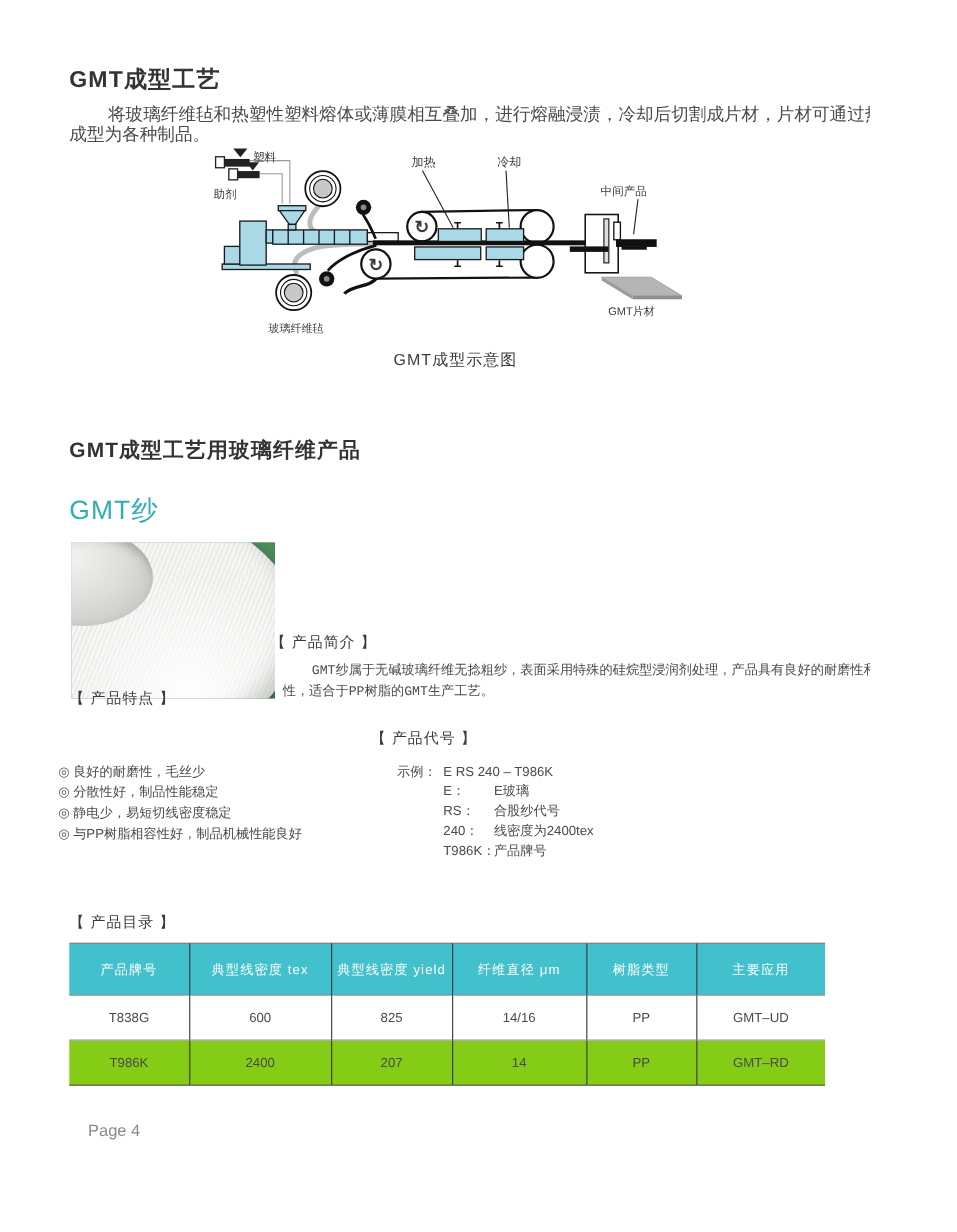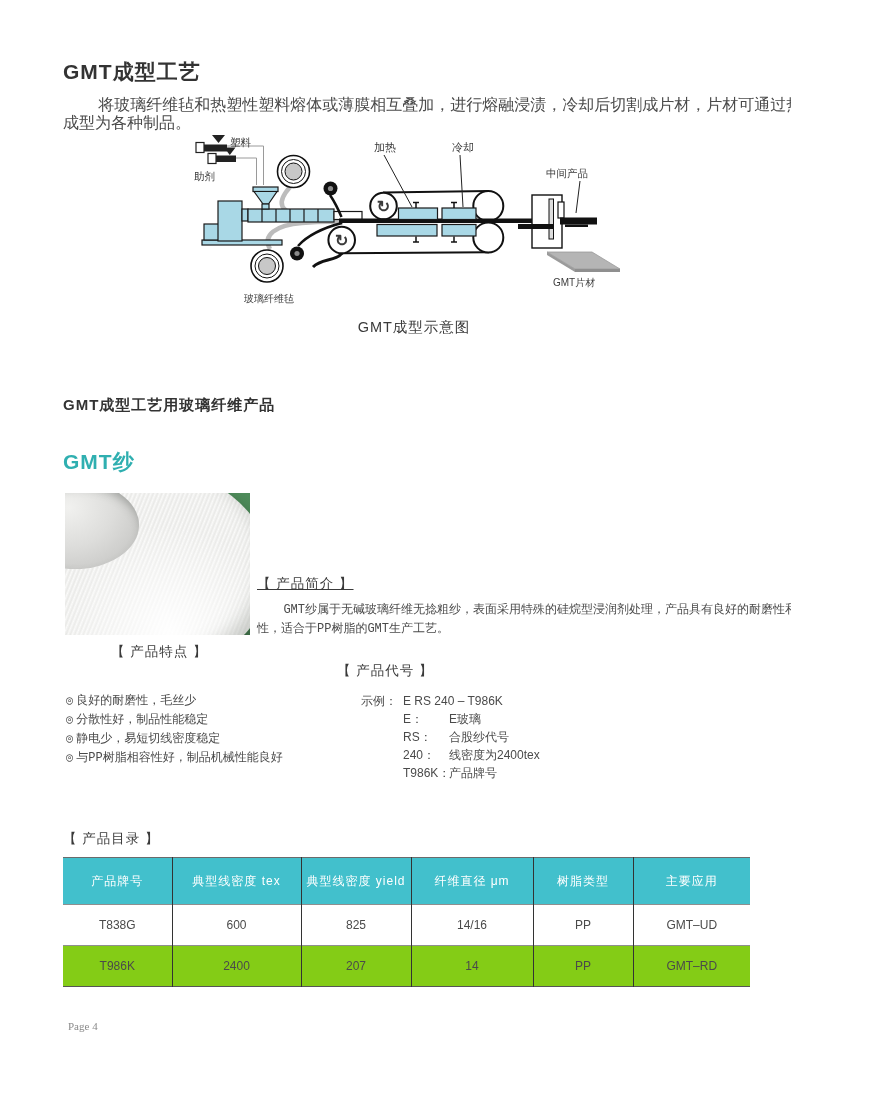--- a/index.html
+++ b/index.html
@@ -5,60 +5,60 @@
   * { margin:0; padding:0; box-sizing:border-box; }
   html,body { background:#ffffff; }
   body { font-family:"Liberation Sans", sans-serif; color:#3a3a3a; }
   .page { position:relative; width:791px; height:1120px; background:#fff; overflow:hidden; }
 
   .h1 { position:absolute; left:63px; top:58px; font-size:21px; font-weight:bold; color:#333; letter-spacing:1px; }
   .lead { position:absolute; left:63px; top:96px; width:760px; font-size:16px; line-height:18px; color:#4a4a4a; text-indent:2.2em; }
 
   .diagram { position:absolute; left:150px; top:125px; width:500px; height:220px; }
 
-  .h2 { position:absolute; left:63px; top:396px; font-size:15px; font-weight:bold; color:#333; letter-spacing:1px; }
-  .h3 { position:absolute; left:63px; top:448px; font-size:21px; font-weight:bold; letter-spacing:1px; }
+  .h2 { position:absolute; left:63px; top:396px; font-size:19px; font-weight:bold; color:#333; letter-spacing:1px; }
+  .h3 { position:absolute; left:63px; top:448px; font-size:24px; font-weight:normal; letter-spacing:1px; }
 
   .photo { position:absolute; left:65px; top:493px; width:185px; height:142px; overflow:hidden;
            background:linear-gradient(135deg,#558f60 0%,#4e8b5a 55%,#477f52 100%); }
   .coil { position:absolute; left:-62px; top:-28px; width:268px; height:212px; border-radius:50%;
           background:
             radial-gradient(ellipse at 62% 78%, rgba(255,255,255,.95) 0%, rgba(255,255,255,0) 45%),
             repeating-linear-gradient(112deg, #f7f7f6 0px, #e9e9e7 2px, #fbfbfa 4px),
             #f2f2f0;
           box-shadow: inset -6px -10px 18px rgba(120,125,118,.35), 4px 6px 10px rgba(30,50,35,.35); }
   .coil-hole { position:absolute; left:8px; top:16px; width:128px; height:88px; border-radius:50%;
           background: radial-gradient(ellipse at 45% 30%, #f1f1ef 0%, #dddddb 45%, #bdbdbb 100%);
           box-shadow: inset 3px 6px 10px rgba(90,95,90,.45); }
 
   .bracket-h { font-size:13.5px; color:#3a3a3a; letter-spacing:1px; }
-  .intro-h { position:absolute; left:257px; top:575px;text-decoration:underline; }
+  .intro-h { position:absolute; left:246px; top:575px; }
   .intro-t { position:absolute; left:257px; top:601px; width:578px; font-size:12px; line-height:19px; color:#4a4a4a; text-indent:2.2em;font-family:Liberation Mono, monospace; }
 
-  .feat-h { position:absolute; left:63px; top:643px;margin-left:48px; }
-  .feat-list { position:absolute; left:66px; top:692px; list-style:none; font-size:12px; line-height:19px; color:#4a4a4a;font-family:Liberation Mono, monospace; }
+  .feat-h { position:absolute; left:63px; top:626px; }
+  .feat-list { position:absolute; left:53px; top:692px; list-style:none; font-size:12px; line-height:19px; color:#4a4a4a; }
   .feat-list li span.blt { margin-right:3px; color:#5a5a5a; }
 
   .codes-h { position:absolute; left:337px; top:662px; }
   .codes { position:absolute; left:345px; top:692px; font-size:12px; line-height:18px; color:#4a4a4a;margin-left:16px; }
   .code-ex { display:flex; }
   .code-ex .lbl { width:42px; }
   .code-rows { margin-left:42px; }
   .code-row { display:flex; }
   .code-row .key { width:46px; }
 
   .cat-h { position:absolute; left:63px; top:830px; }
   .cat-table { position:absolute; left:63px; top:857px; border-collapse:collapse; table-layout:fixed; width:687px;
                border-top:1px solid #6b6b6b; border-bottom:1px solid #555; }
   .cat-table th { height:47px; color:#ffffff; font-size:12px; font-weight:normal; letter-spacing:1px; text-align:center; }
   .cat-table td { height:41px; font-size:12px; color:#4a4a4a; text-align:center; }
   .cat-table th + th, .cat-table td + td { border-left:1px solid #333;margin-left:48px; }
   .cat-table tbody tr { border-top:1px solid #8f8f8f; }
 
-  .footer { position:absolute; left:68px; top:1020px; font-size:11px; color:#8a8a8a;font-family:Liberation Serif, serif; }
+  .footer { position:absolute; left:80px; top:1020px; font-size:15px; color:#8a8a8a; }
 
   svg text { font-family:"Liberation Sans", sans-serif; fill:#3a3a3a; }
 </style>
 </head>
 <body>
 
 <div class="page">
 
   <div class="h1">GMT成型工艺</div>
   <div class="lead">将玻璃纤维毡和热塑性塑料熔体或薄膜相互叠加，进行熔融浸渍，冷却后切割成片材，片材可通过热压成型为各种制品。</div>

